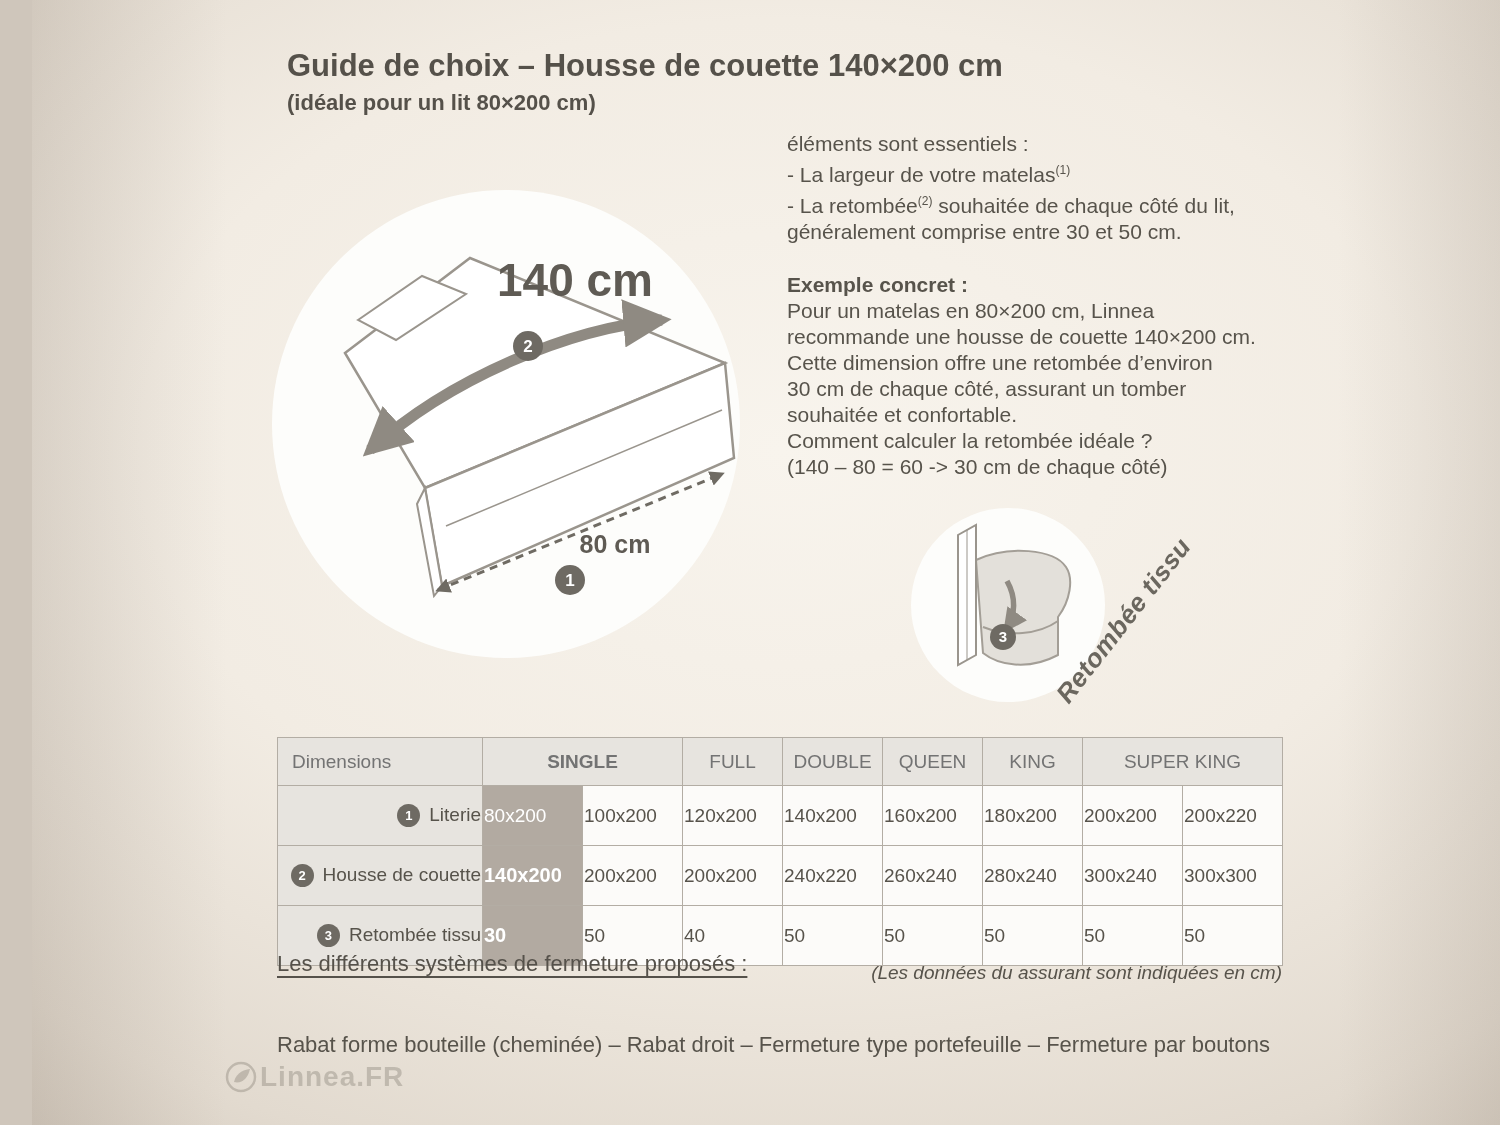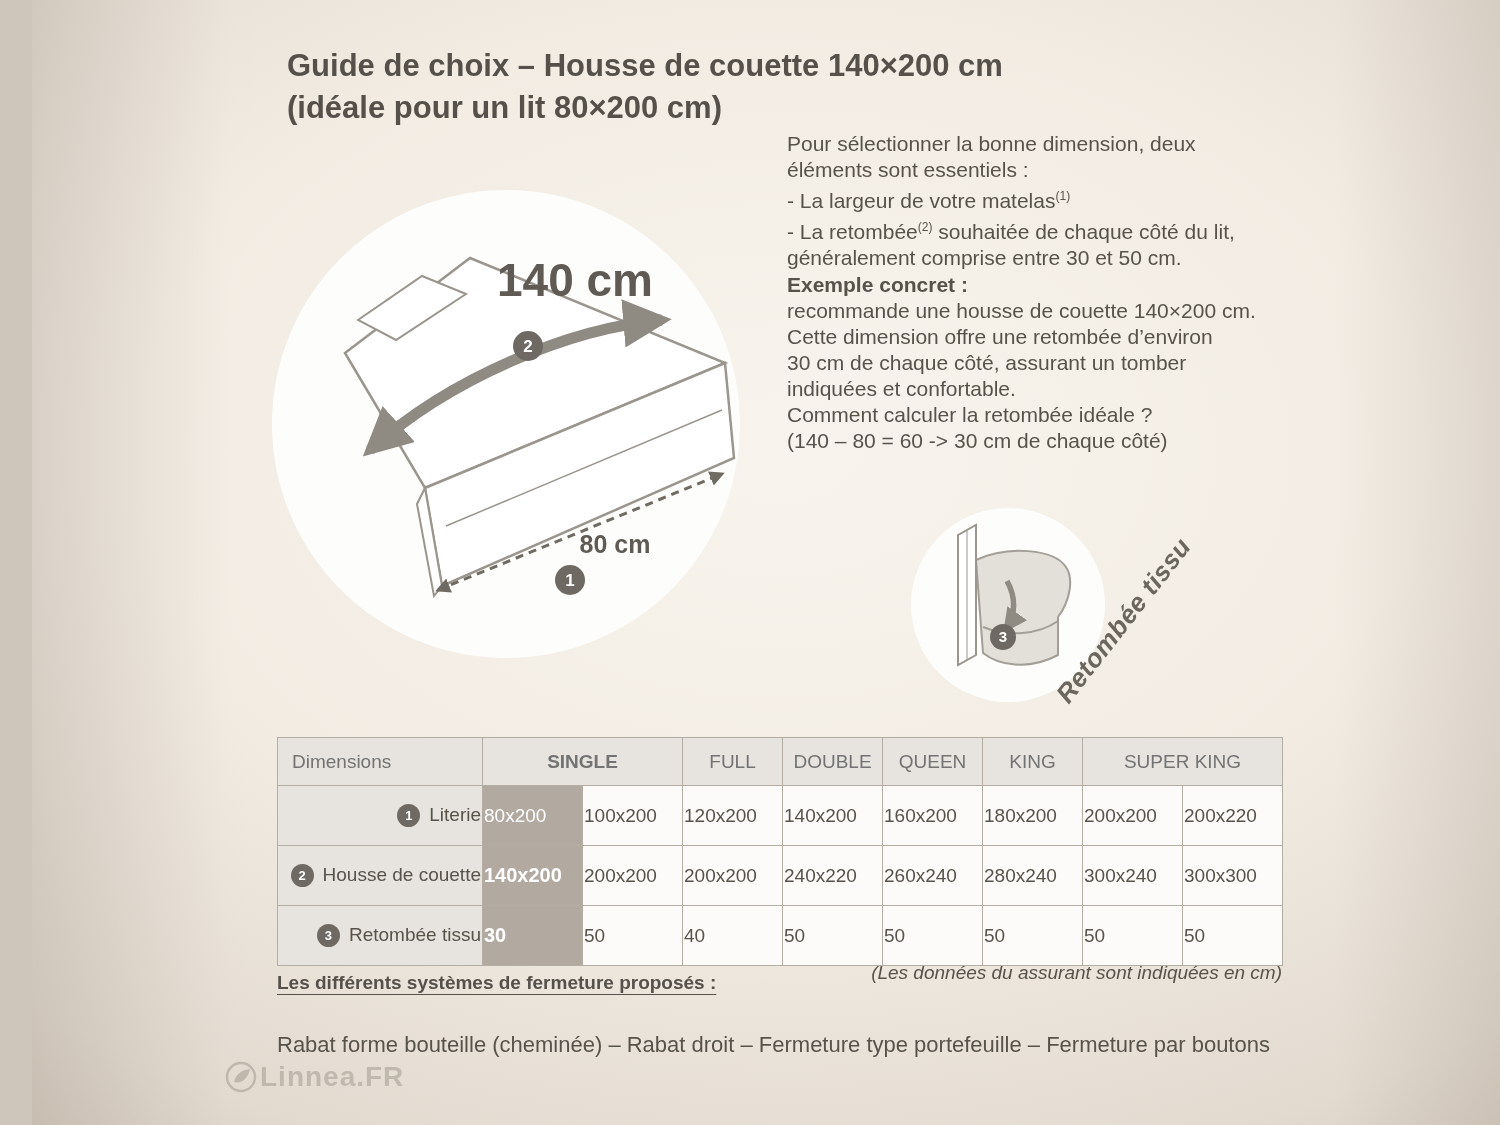--- a/index.html
+++ b/index.html
@@ -6,21 +6,21 @@
   .sheet{
     position:relative;width:1500px;height:1125px;overflow:hidden;
     background:
       linear-gradient(90deg, rgba(120,105,90,.18) 0%, rgba(120,105,90,0) 13%, rgba(120,105,90,0) 87%, rgba(120,105,90,.18) 100%),
       radial-gradient(ellipse 95% 85% at 50% 40%, #f8f4ed 0%, #f2ece3 45%, #e2dacf 78%, #cdc3b7 100%);
     font-family:"Liberation Sans", sans-serif;
     color:#57534b;
     margin-left:32px;
   }
   .page-title{position:absolute;left:255px;top:48px;font-size:31px;font-weight:bold;color:#55514a;}
-  .page-subtitle{position:absolute;left:255px;top:90px;font-size:31px;font-weight:bold;color:#55514a;}
+  .page-subtitle{position:absolute;left:255px;top:90px;font-size:22px;font-weight:bold;color:#55514a;}
 
   .intro{position:absolute;left:755px;top:131px;width:530px;font-size:21px;line-height:26px;color:#57534b;}
   .intro sup{font-size:12px;}
   .example{position:absolute;left:755px;top:272px;width:530px;font-size:21px;line-height:26px;color:#57534b;}
   .example .ex-heading{font-weight:bold;}
 
   .big-circle{position:absolute;left:238px;top:188px;width:472px;height:472px;}
   .small-circle{position:absolute;left:876px;top:505px;width:200px;height:200px;}
   .drop-label{
     position:absolute;left:1030px;top:684px;transform:rotate(-52deg);transform-origin:0 50%;
@@ -37,47 +37,47 @@
   .size-table tbody td{height:57px;background:#fcfbf9;text-align:left;color:#57534b;}
   .size-table td.rowlabel{background:#e7e4df;text-align:right;padding-left:12px;white-space:nowrap;}
   .size-table td.hl{background:#b2aaa1;color:#ffffff;}
   .size-table td.hl.b{font-weight:bold;font-size:20px;}
   .badge{
     display:inline-flex;align-items:center;justify-content:center;
     width:23px;height:23px;border-radius:50%;background:#6e6a63;color:#fff;
     font-size:13px;font-weight:bold;margin-right:9px;vertical-align:middle;
   }
   .table-note{position:absolute;left:245px;top:962px;width:1005px;text-align:right;font-style:italic;font-size:19px;color:#57534b;}
-  .closures-heading{position:absolute;left:245px;top:972px;font-size:19px;font-weight:bold;text-decoration:underline;text-underline-offset:5px;color:#55514a;}
+  .closures-heading{position:absolute;left:245px;top:951px;font-size:22px;font-weight:normal;text-decoration:underline;text-underline-offset:5px;color:#55514a;}
   .closures-text{position:absolute;left:245px;top:1032px;font-size:22px;color:#57534b;}
 
   .watermark{position:absolute;left:192px;top:1060px;display:flex;align-items:center;gap:2px;opacity:.42;color:#8e887d;font-size:28px;font-weight:bold;letter-spacing:1px;}
 </style>
 </head>
 <body>
 
 <div class="sheet">
 
   <div class="page-title">Guide de choix – Housse de couette 140×200 cm</div>
   <div class="page-subtitle">(idéale pour un lit 80×200 cm)</div>
 
   <div class="intro">
-    <div>Pour sélectionner la bonne dimension, deux</div>
     <div>éléments sont essentiels :</div>
     <div><span>- La largeur de votre matelas</span><sup>(1)</sup></div>
     <div><span>- La retombée</span><sup>(2)</sup><span> souhaitée de chaque côté du lit,</span></div>
     <div>généralement comprise entre 30 et 50 cm.</div>
   </div>
 
   <div class="example">
     <div class="ex-heading">Exemple concret :</div>
+    <div>Pour un matelas en 80×200 cm, Linnea</div>
     <div>recommande une housse de couette 140×200 cm.</div>
     <div>Cette dimension offre une retombée d’environ</div>
     <div>30 cm de chaque côté, assurant un tomber</div>
-    <div>indiquées et confortable.</div>
+    <div>souhaitée et confortable.</div>
     <div>Comment calculer la retombée idéale ?</div>
     <div>(140 – 80 = 60  -&gt; 30 cm de chaque côté)</div>
   </div>
 
   <svg class="big-circle" viewBox="0 0 472 472">
     <defs>
       <marker id="ahBig" viewBox="0 0 10 10" refX="8" refY="5" markerWidth="4.4" markerHeight="4.4" orient="auto-start-reverse">
         <path d="M0,0 L10,5 L0,10 Z" fill="#8f8a82"></path>
       </marker>
       <marker id="ahSmall" viewBox="0 0 10 10" refX="8" refY="5" markerWidth="5" markerHeight="5" orient="auto-start-reverse">

